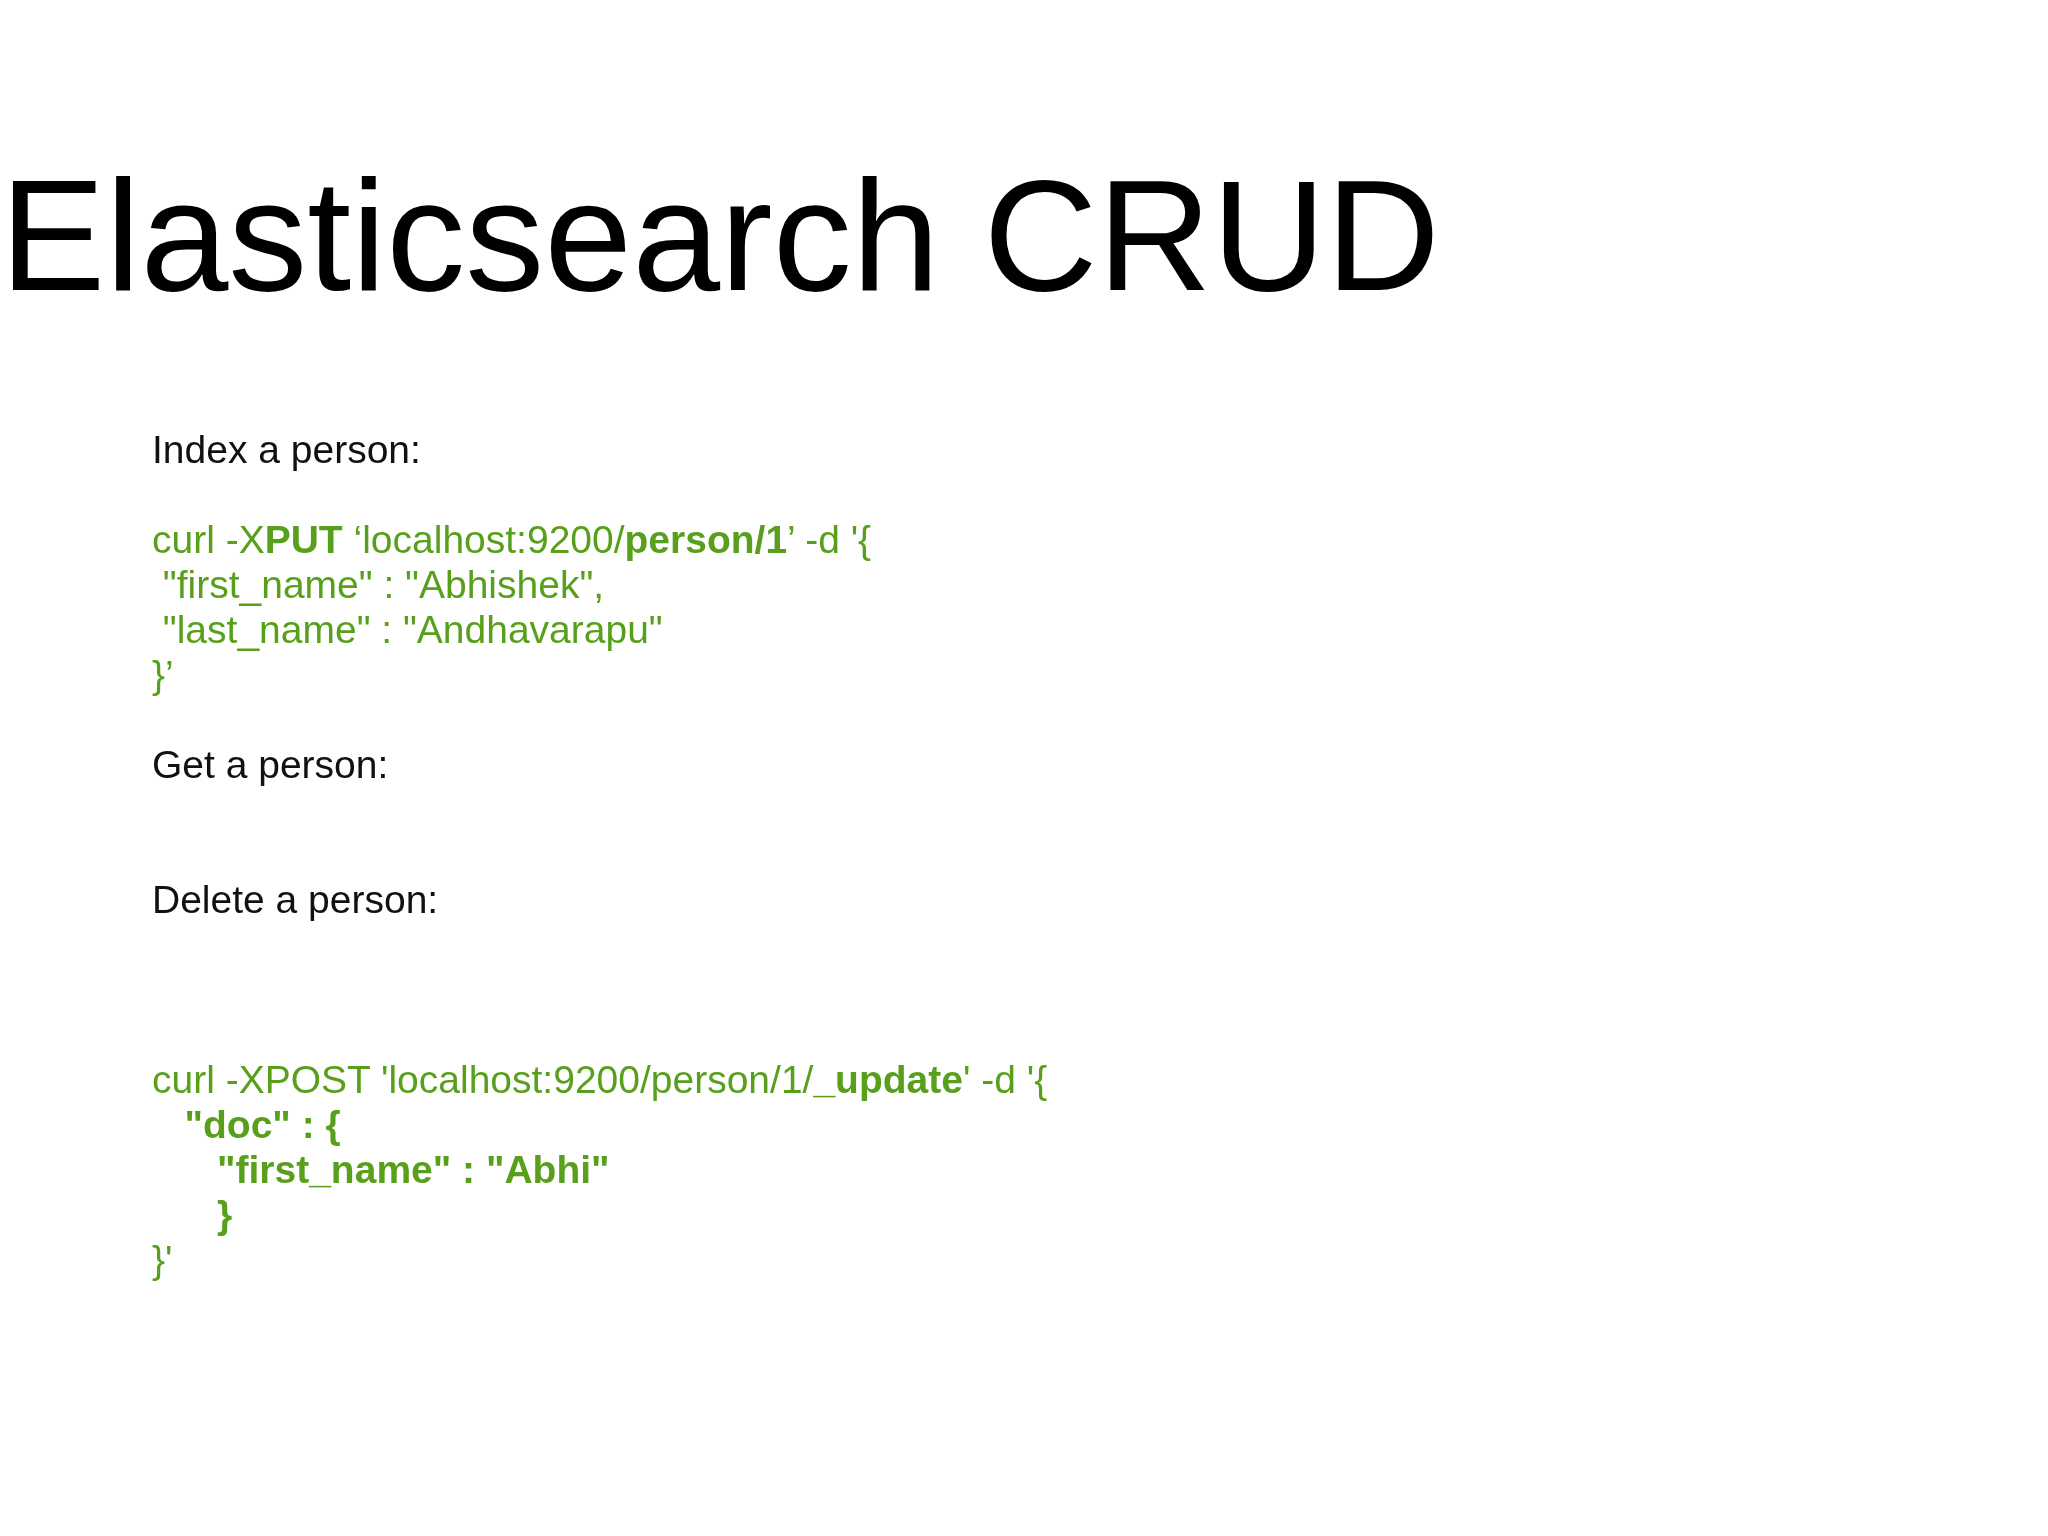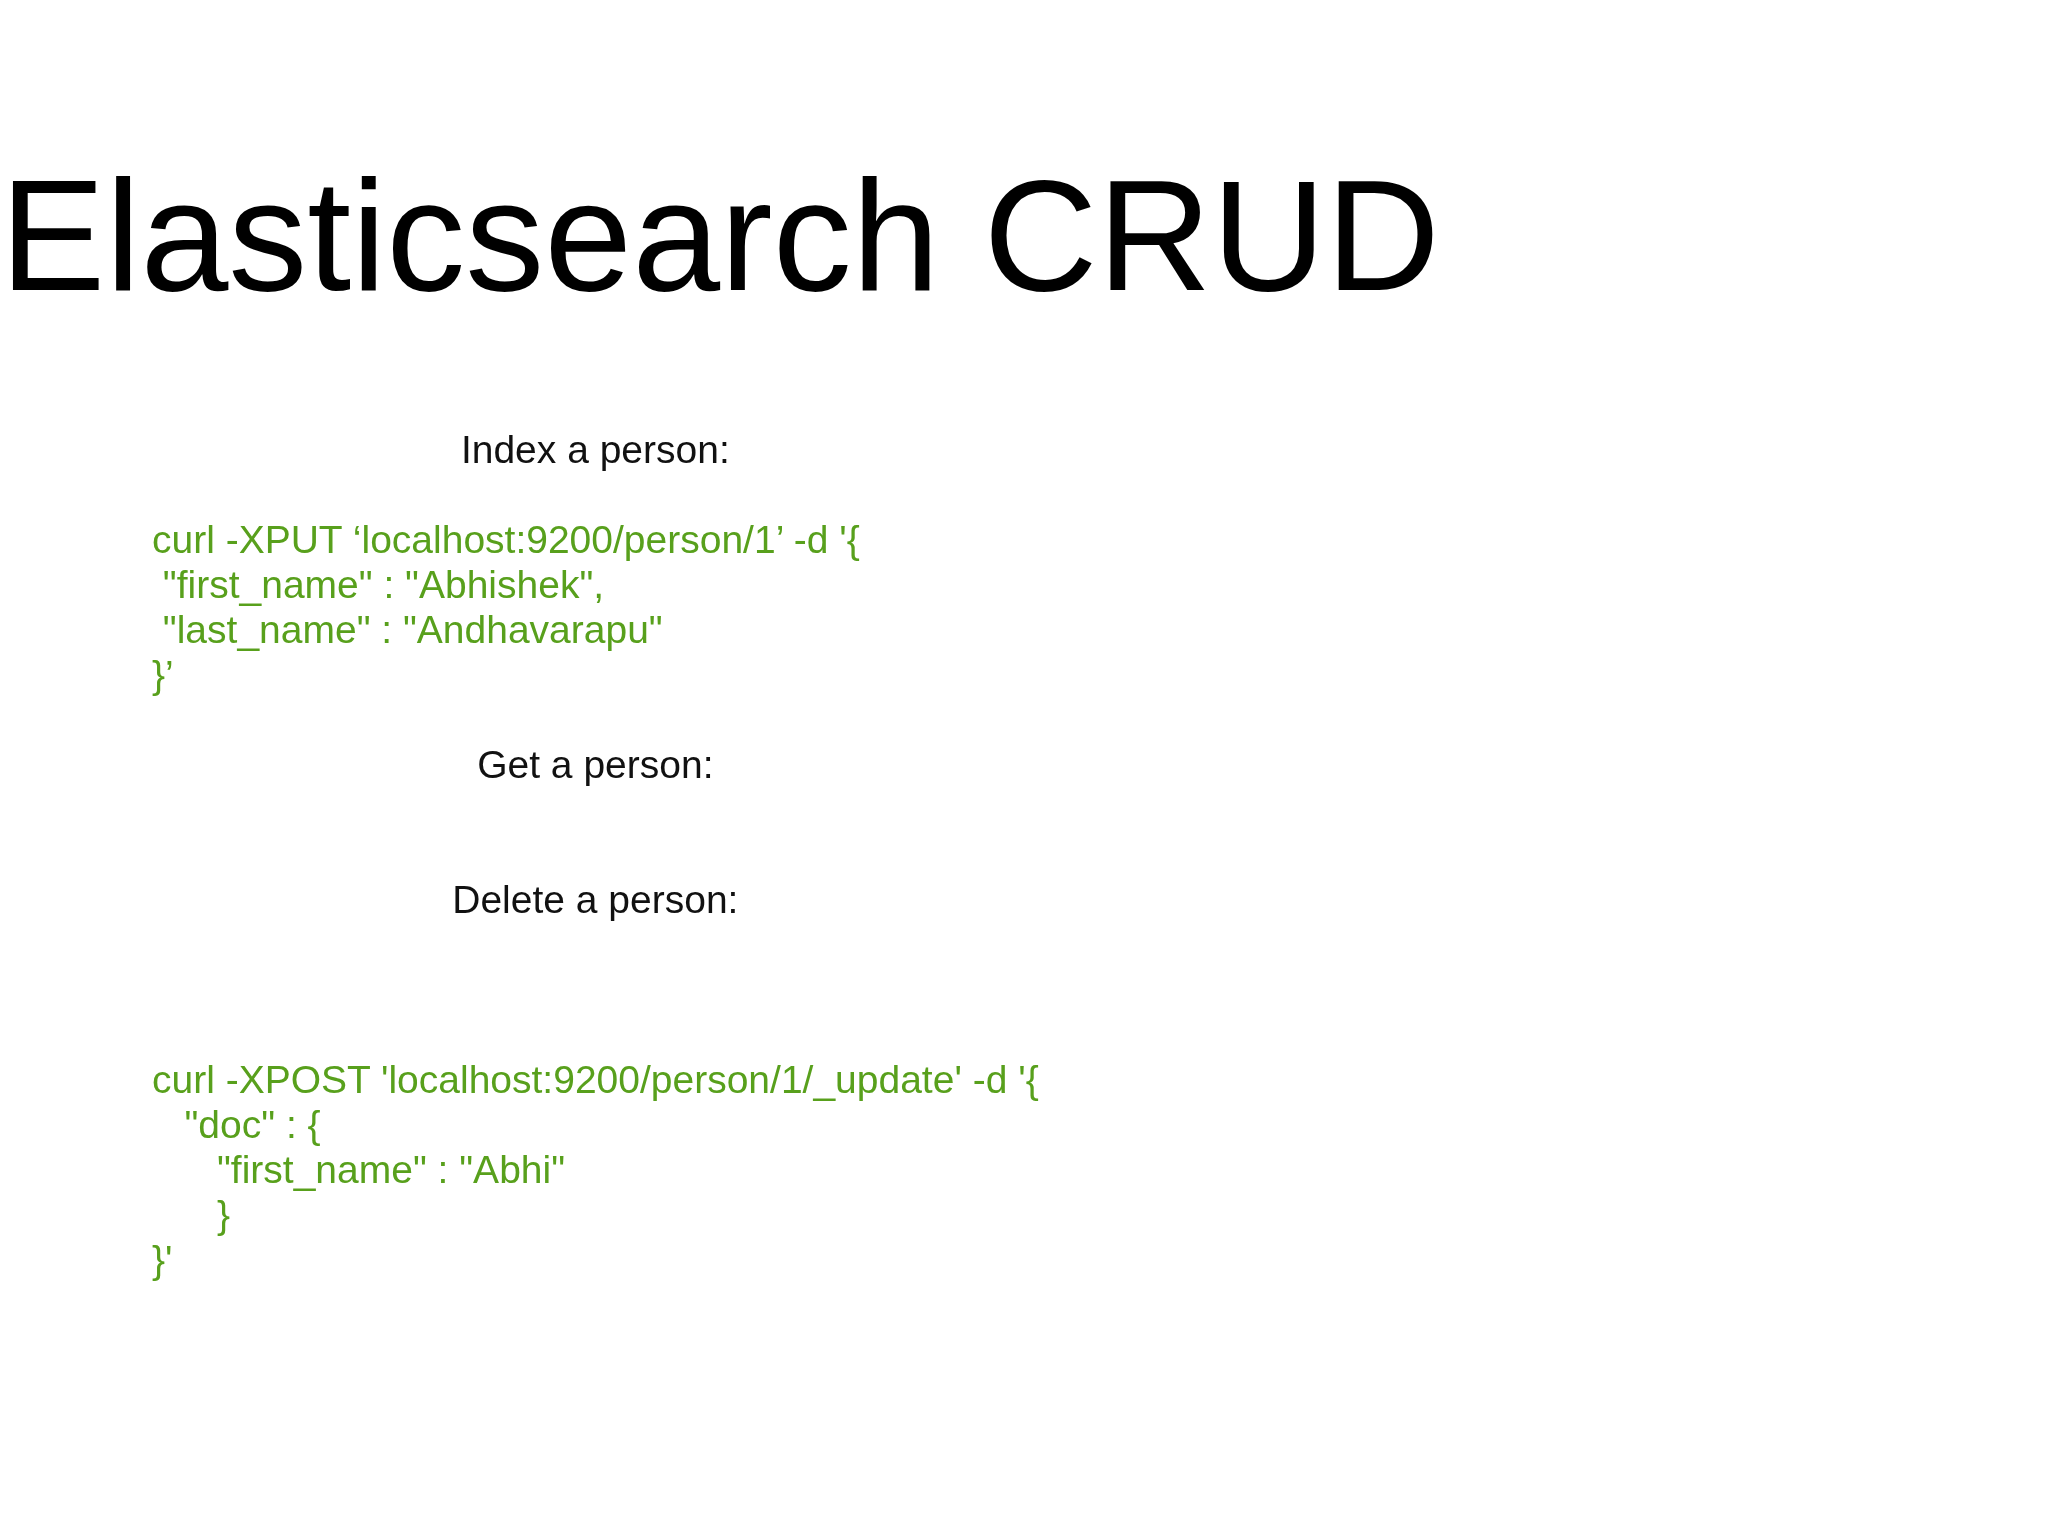--- a/index.html
+++ b/index.html
@@ -38,27 +38,26 @@
     font-size: 39px;
     line-height: 45px;
     color: #111111;
   }
   .line {
     white-space: pre-wrap;
     min-height: 45px;
   }
   .label-line {
     color: #111111;
-    text-align: center;
   }
   .code-line {
     color: var(--code-green, #58a01c);
   }
   .bold {
-    font-weight: 400;
+    font-weight: 700;
   }
 </style>
 </head>
 <body>
 
 <div class="slide">
   <h1 class="title">Elasticsearch CRUD</h1>
   <div class="body" style="--code-green: #58a01c;">
       <div class="line label-line">Index a person:</div>
       <div class="line blank"></div>

